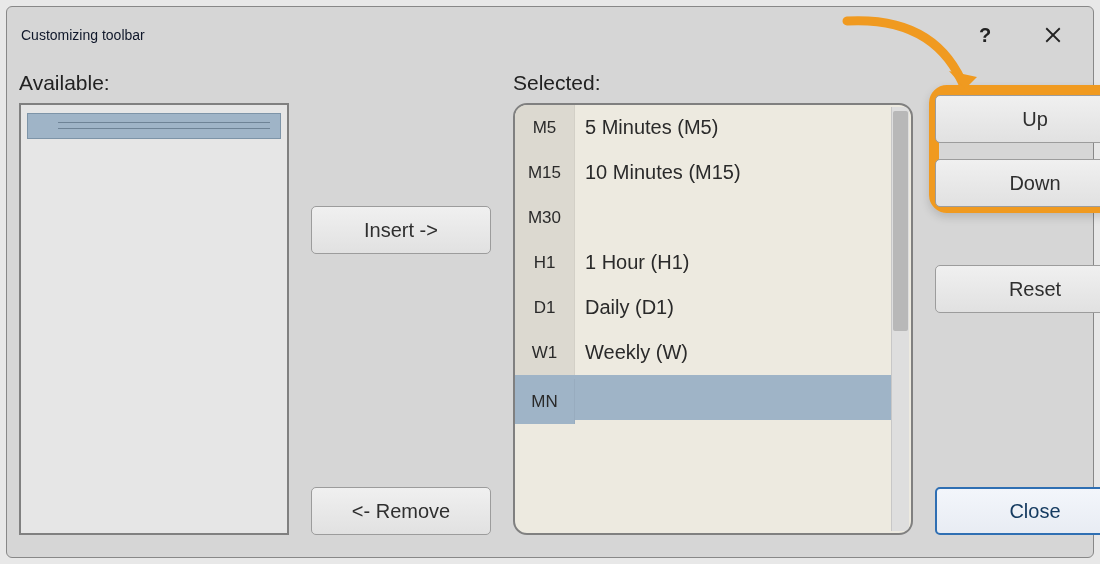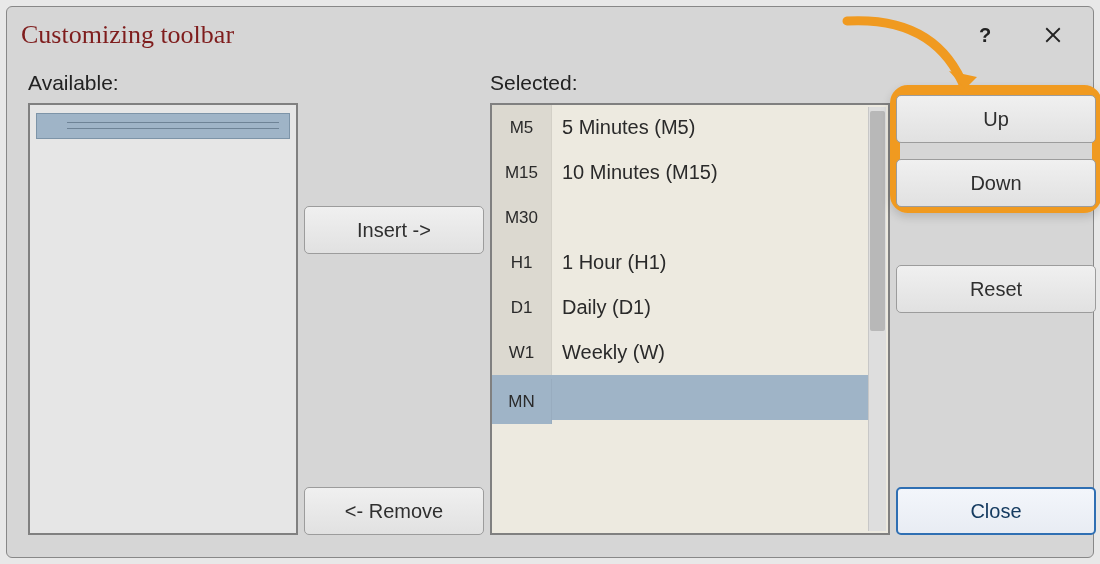--- a/index.html
+++ b/index.html
@@ -20,40 +20,39 @@
       display: flex;
       flex-direction: column;
     }
     .titlebar {
       display: flex;
       align-items: center;
       padding: 8px 14px 6px 14px;
       height: 54px;
     }
     .titlebar-title {
-      font-size: 26px;
-      color: #7f1d1d;
-      flex: 1;
-      font-family: Liberation Serif, serif;
+      font-size: 14px;
+      color: #0f172a;
+      flex: 1;
     }
     .titlebar-btn {
       width: 52px; height: 40px;
       display: flex; align-items: center; justify-content: center;
       cursor: pointer;
       font-size: 20px;
       color: #222;
     }
     .titlebar-btn.help { font-weight: bold; margin-right: 16px; }
     .titlebar-btn.close svg { width: 18px; height: 18px; }
     .body {
       flex: 1;
       display: grid;
       grid-template-columns: 270px 180px 400px 200px;
-      gap: 6px;
-      padding: 10px 22px 22px 21px;
+      gap: 22px;
+      padding: 10px 22px 22px 12px;
       position: relative;
     }
     .col { display: flex; flex-direction: column; }
     .col-label {
       font-size: 21px;
       color: #222;
       margin-bottom: 8px;
     }
     .listbox {
       flex: 1;
@@ -215,21 +214,21 @@
       </div>
     </div>
 
     <div class="col mid-col">
       <button class="btn">Insert -&gt;</button>
       <button class="btn">&lt;- Remove</button>
     </div>
 
     <div class="col">
       <div class="col-label">Selected:</div>
-      <div class="selected-listbox listbox" style="flex:1;display:flex;">
+      <div class="selected-listbox listbox" style="flex:1;display:flex;border-radius:14px;">
         <div class="selected-items" id="selected-items">
             <div class="sel-item">
               <div class="sel-code">M5</div>
               <div class="sel-label">5 Minutes (M5)</div>
             </div>
             <div class="sel-item">
               <div class="sel-code">M15</div>
               <div class="sel-label">10 Minutes (M15)</div>
             </div>
             <div class="sel-item">

